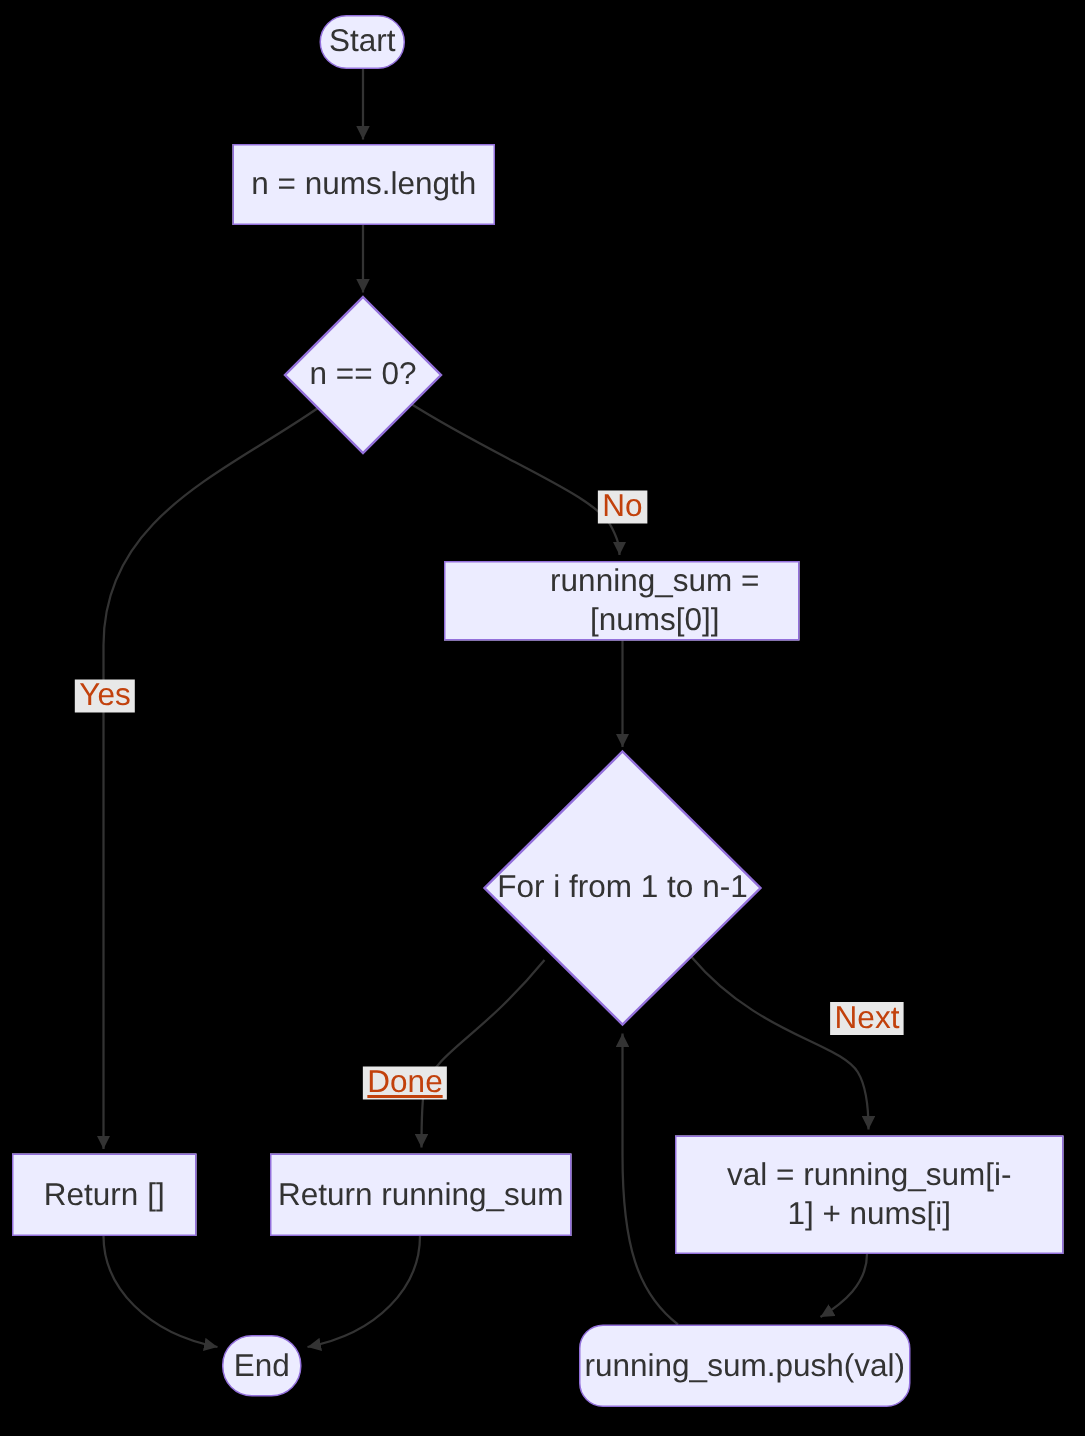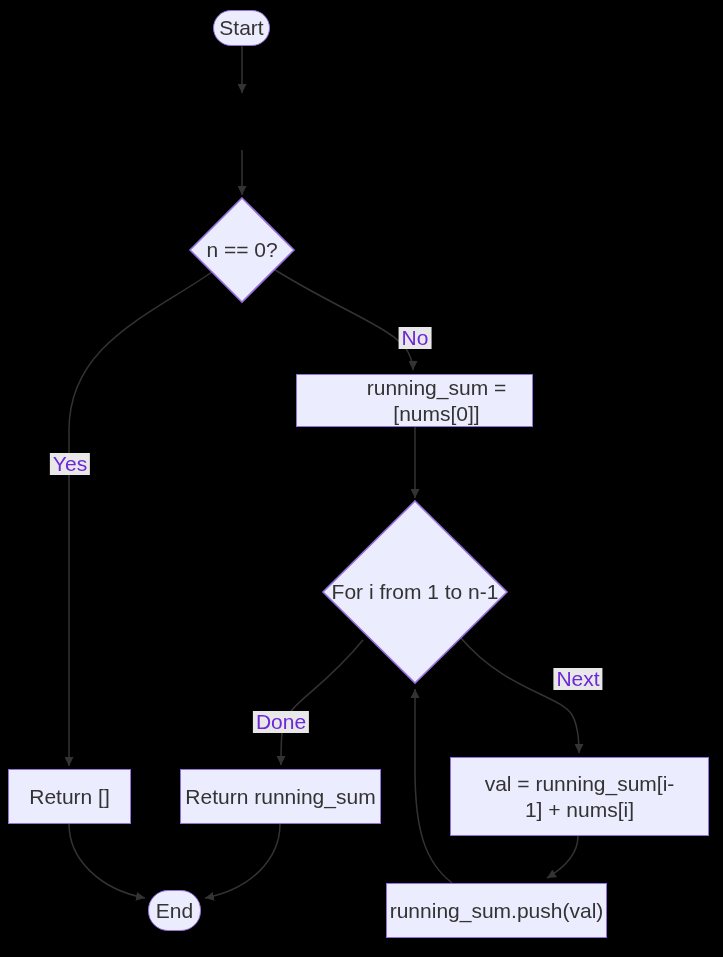--- a/index.html
+++ b/index.html
@@ -43,21 +43,21 @@
     position: absolute;
     transform: translate(-50%, -50%);
     white-space: nowrap;
     color: #333333;
     text-align: right;
   }
   .edge-label {
     position: absolute;
     transform: translate(-50%, -50%);
     background: #E8E8E8;
-    color: #6d28d9;
+    color: #c2410c;
     padding: 0 3px;
     line-height: 22px;
     white-space: nowrap;
     text-align: center;
   }
   .edge-path {
     fill: none;
     stroke: #333333;
     stroke-width: 1.5;
   }
@@ -95,20 +95,23 @@
     <path class="edge-path" d="M280,824 C280,858 252,889 205,898" marker-end="url(#arrow)"></path>
 
     <polygon class="diamond-shape" points="242,198 294,250 242,302 190,250"></polygon>
     <polygon class="diamond-shape" points="415,501 507,592 415,683 323,592"></polygon>
   </svg>
 
   <div class="node stadium" style="left:213px; top:10px; width:57px; height:36px;">
     <span>Start</span>
   </div>
 
+  <div class="node" style="left:155px; top:96px; width:175px; height:54px;">
+    <span>n = nums.length</span>
+  </div>
 
   <div class="diamond-text" style="left:242px; top:250px;">n == 0?</div>
 
   <div class="node" style="left:296px; top:374px; width:237px; height:53px;padding-left:44px;">
     <span>running_sum = [nums[0]]</span>
   </div>
 
   <div class="diamond-text" style="left:415px; top:592px;">For i from 1 to n-1</div>
 
   <div class="node" style="left:180px; top:769px; width:201px; height:55px;">
@@ -116,26 +119,26 @@
   </div>
 
   <div class="node" style="left:8px; top:769px; width:123px; height:55px;">
     <span>Return []</span>
   </div>
 
   <div class="node wrap-narrow" style="left:450px; top:757px; width:259px; height:79px;">
     <span>val = running_sum[i-1] + nums[i]</span>
   </div>
 
-  <div class="node" style="left:386px; top:883px; width:221px; height:55px;">
+  <div class="node" style="left:386px; top:883px; width:221px; height:55px;border-radius:16px;">
     <span>running_sum.push(val)</span>
   </div>
 
   <div class="node stadium" style="left:148px; top:890px; width:53px; height:41px;">
     <span>End</span>
   </div>
 
   <div class="edge-label" style="left:70px; top:464px;">Yes</div>
   <div class="edge-label" style="left:415px; top:338px;">No</div>
-  <div class="edge-label" style="left:281px; top:722px;">Done</div>
+  <div class="edge-label" style="left:270px; top:722px;text-decoration:underline;">Done</div>
   <div class="edge-label" style="left:578px; top:679px;">Next</div>
 
 </div>
 
 </body></html>

